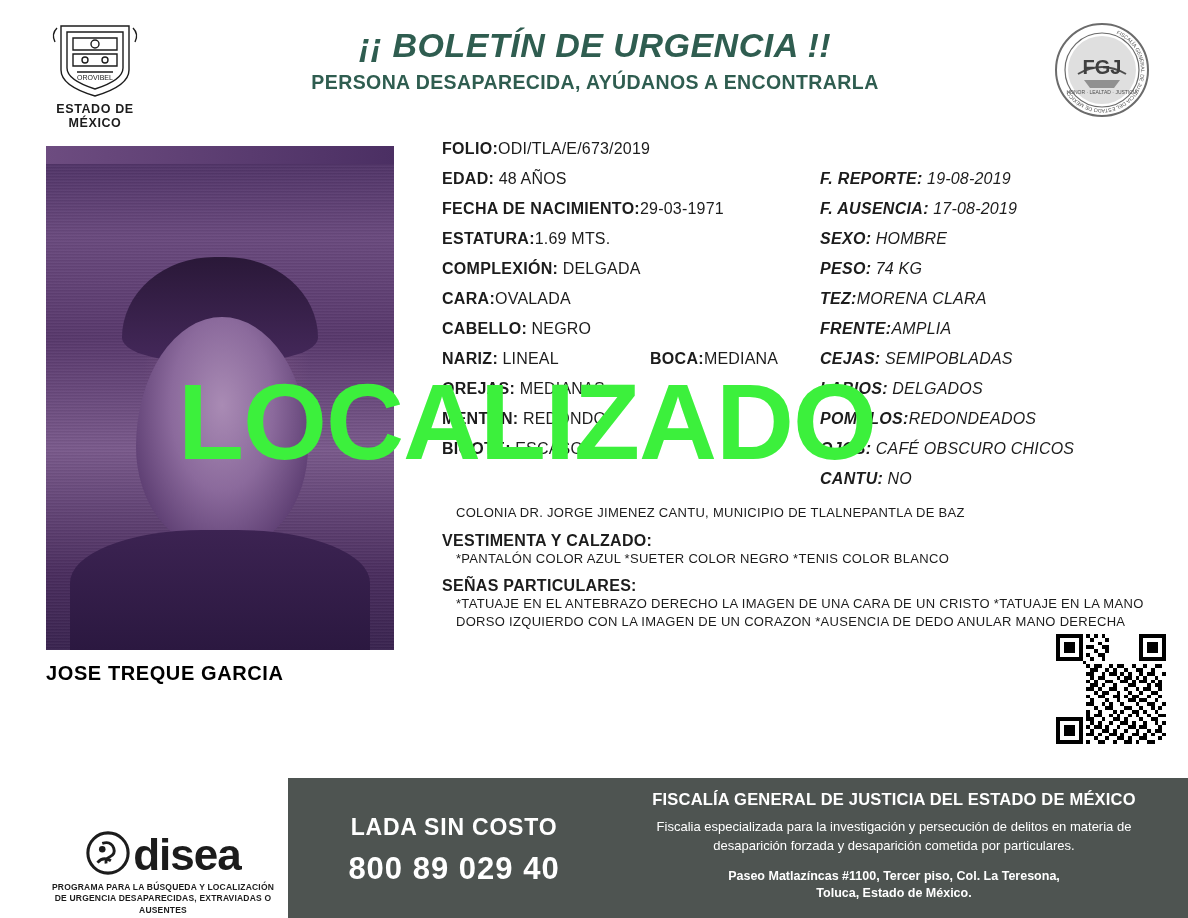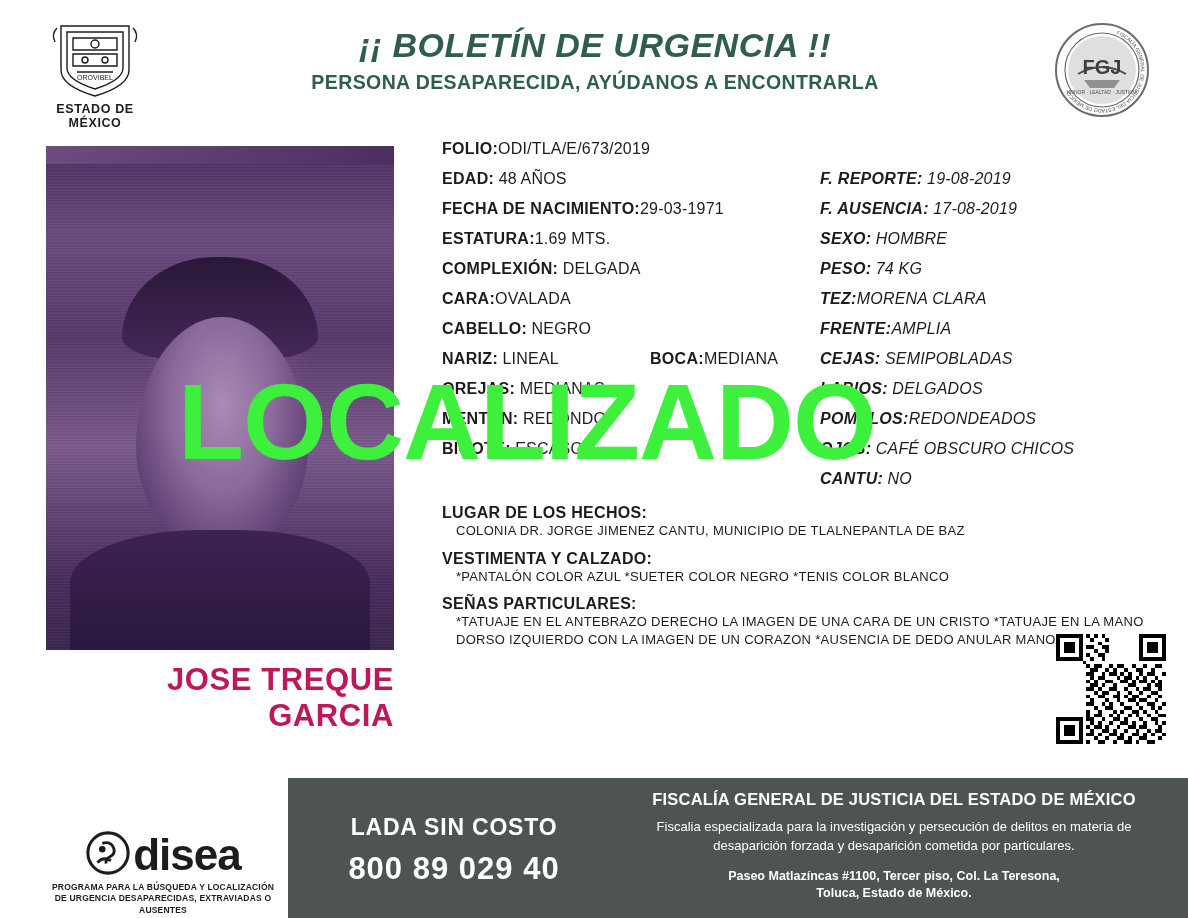--- a/index.html
+++ b/index.html
@@ -66,22 +66,22 @@
     width:300px; height:120px; margin-left:-150px;
     border-radius:44% 44% 0 0;
     background:linear-gradient(180deg,#3c2352,#2b1840);
   }
   .photo-topbar {
     position:absolute; left:0; top:0; width:348px; height:18px;
     background:linear-gradient(90deg,#6d4c80,#4b2f63);
   }
   .person-name {
     position:absolute; left:46px; top:662px; width:348px;
-    text-align:right; font-size:31px; font-weight:bold;
-    letter-spacing:0.6px; color:#be185d;
+    text-align:left; font-size:20px; font-weight:bold;
+    letter-spacing:0.6px; color:#000000;
   }
 
   
   .data { position:absolute; left:420px; top:140px; width:740px; }
   .row { position:relative; height:30px; }
   .fld { position:absolute; white-space:nowrap; font-size:16px; }
   .fld .k { font-weight:bold; letter-spacing:0.3px; }
   .fld .v { font-weight:normal; letter-spacing:0.2px; }
 
   .colL { left:22px; }
@@ -300,21 +300,20 @@
     </div>
 
     <div class="row">
       <div class="fld colR">
         <span class="k">CANTU:</span>
         <span class="v">NO</span>
       </div>
     </div>
 
     <div class="block" style="padding-left:22px; margin-top:4px;">
-      <span class="bk">LUGAR DE LOS HECHOS:</span>
       <span class="bv">COLONIA DR. JORGE JIMENEZ CANTU, MUNICIPIO DE TLALNEPANTLA DE BAZ</span>
     </div>
 
     <div class="block" style="padding-left:22px; margin-top:10px;">
       <span class="bk">VESTIMENTA Y CALZADO:</span>
       <span class="bv">*PANTALÓN COLOR AZUL *SUETER COLOR NEGRO *TENIS COLOR BLANCO</span>
     </div>
 
     <div class="block" style="padding-left:22px; margin-top:10px;">
       <span class="bk">SEÑAS PARTICULARES:</span>

